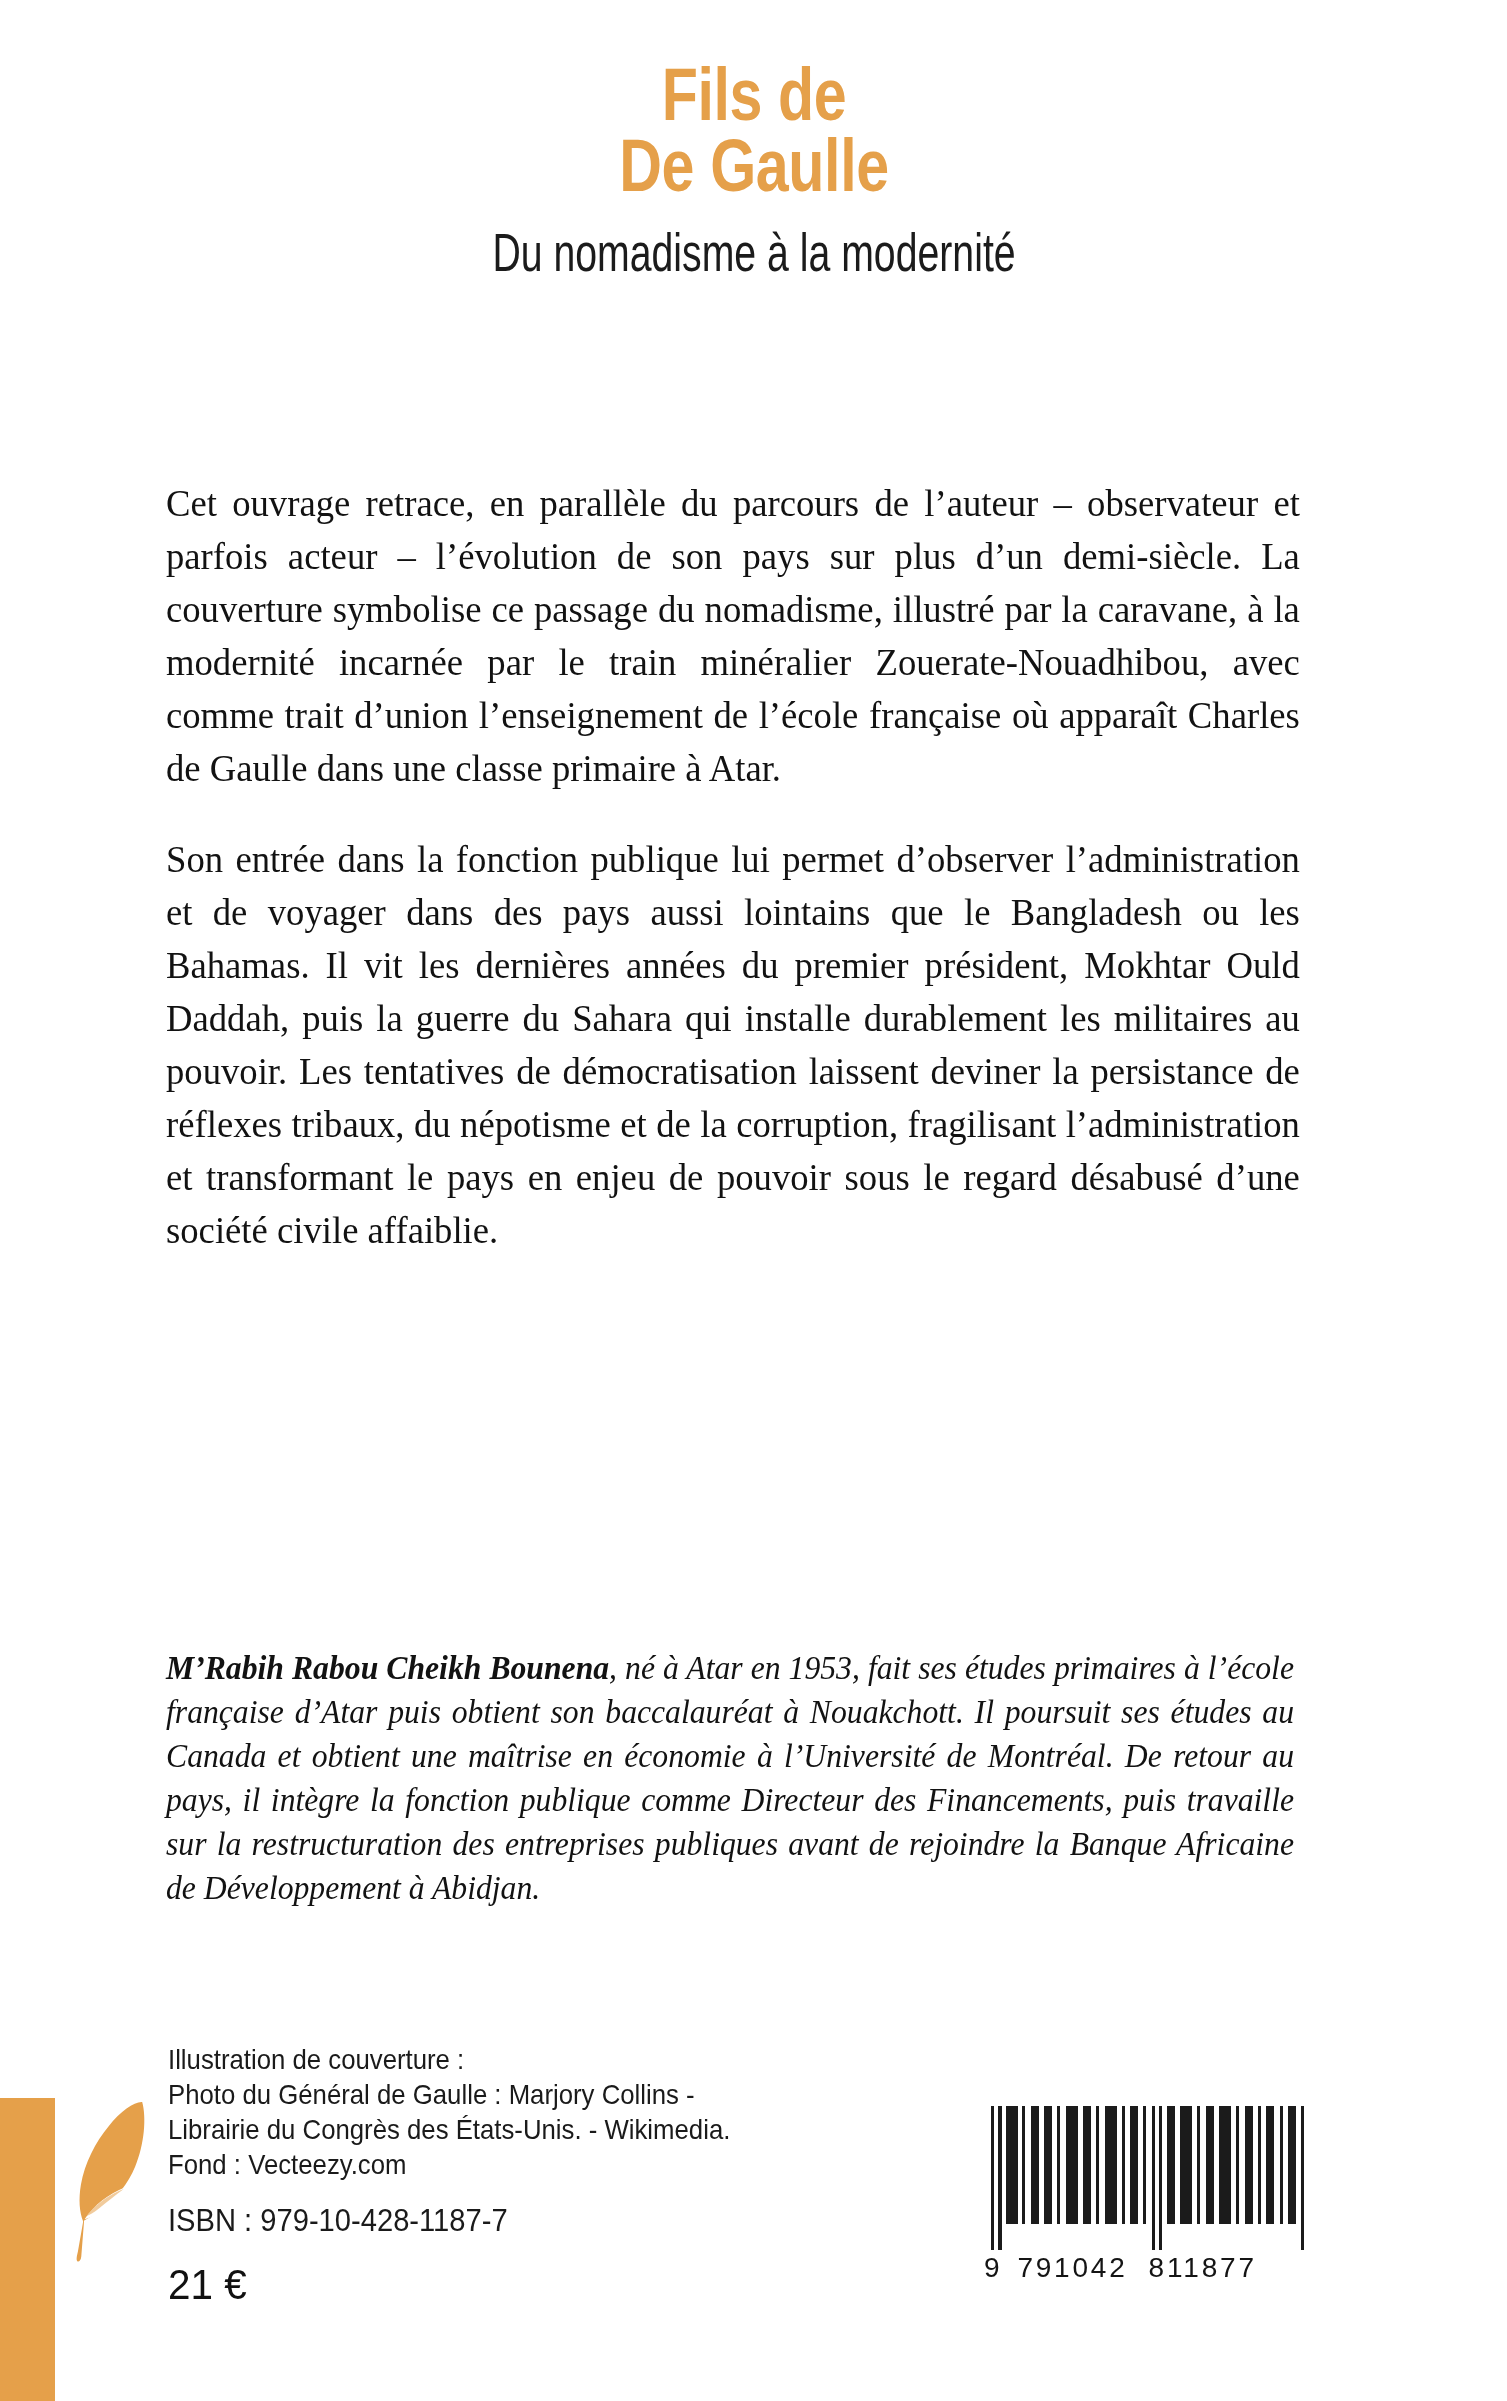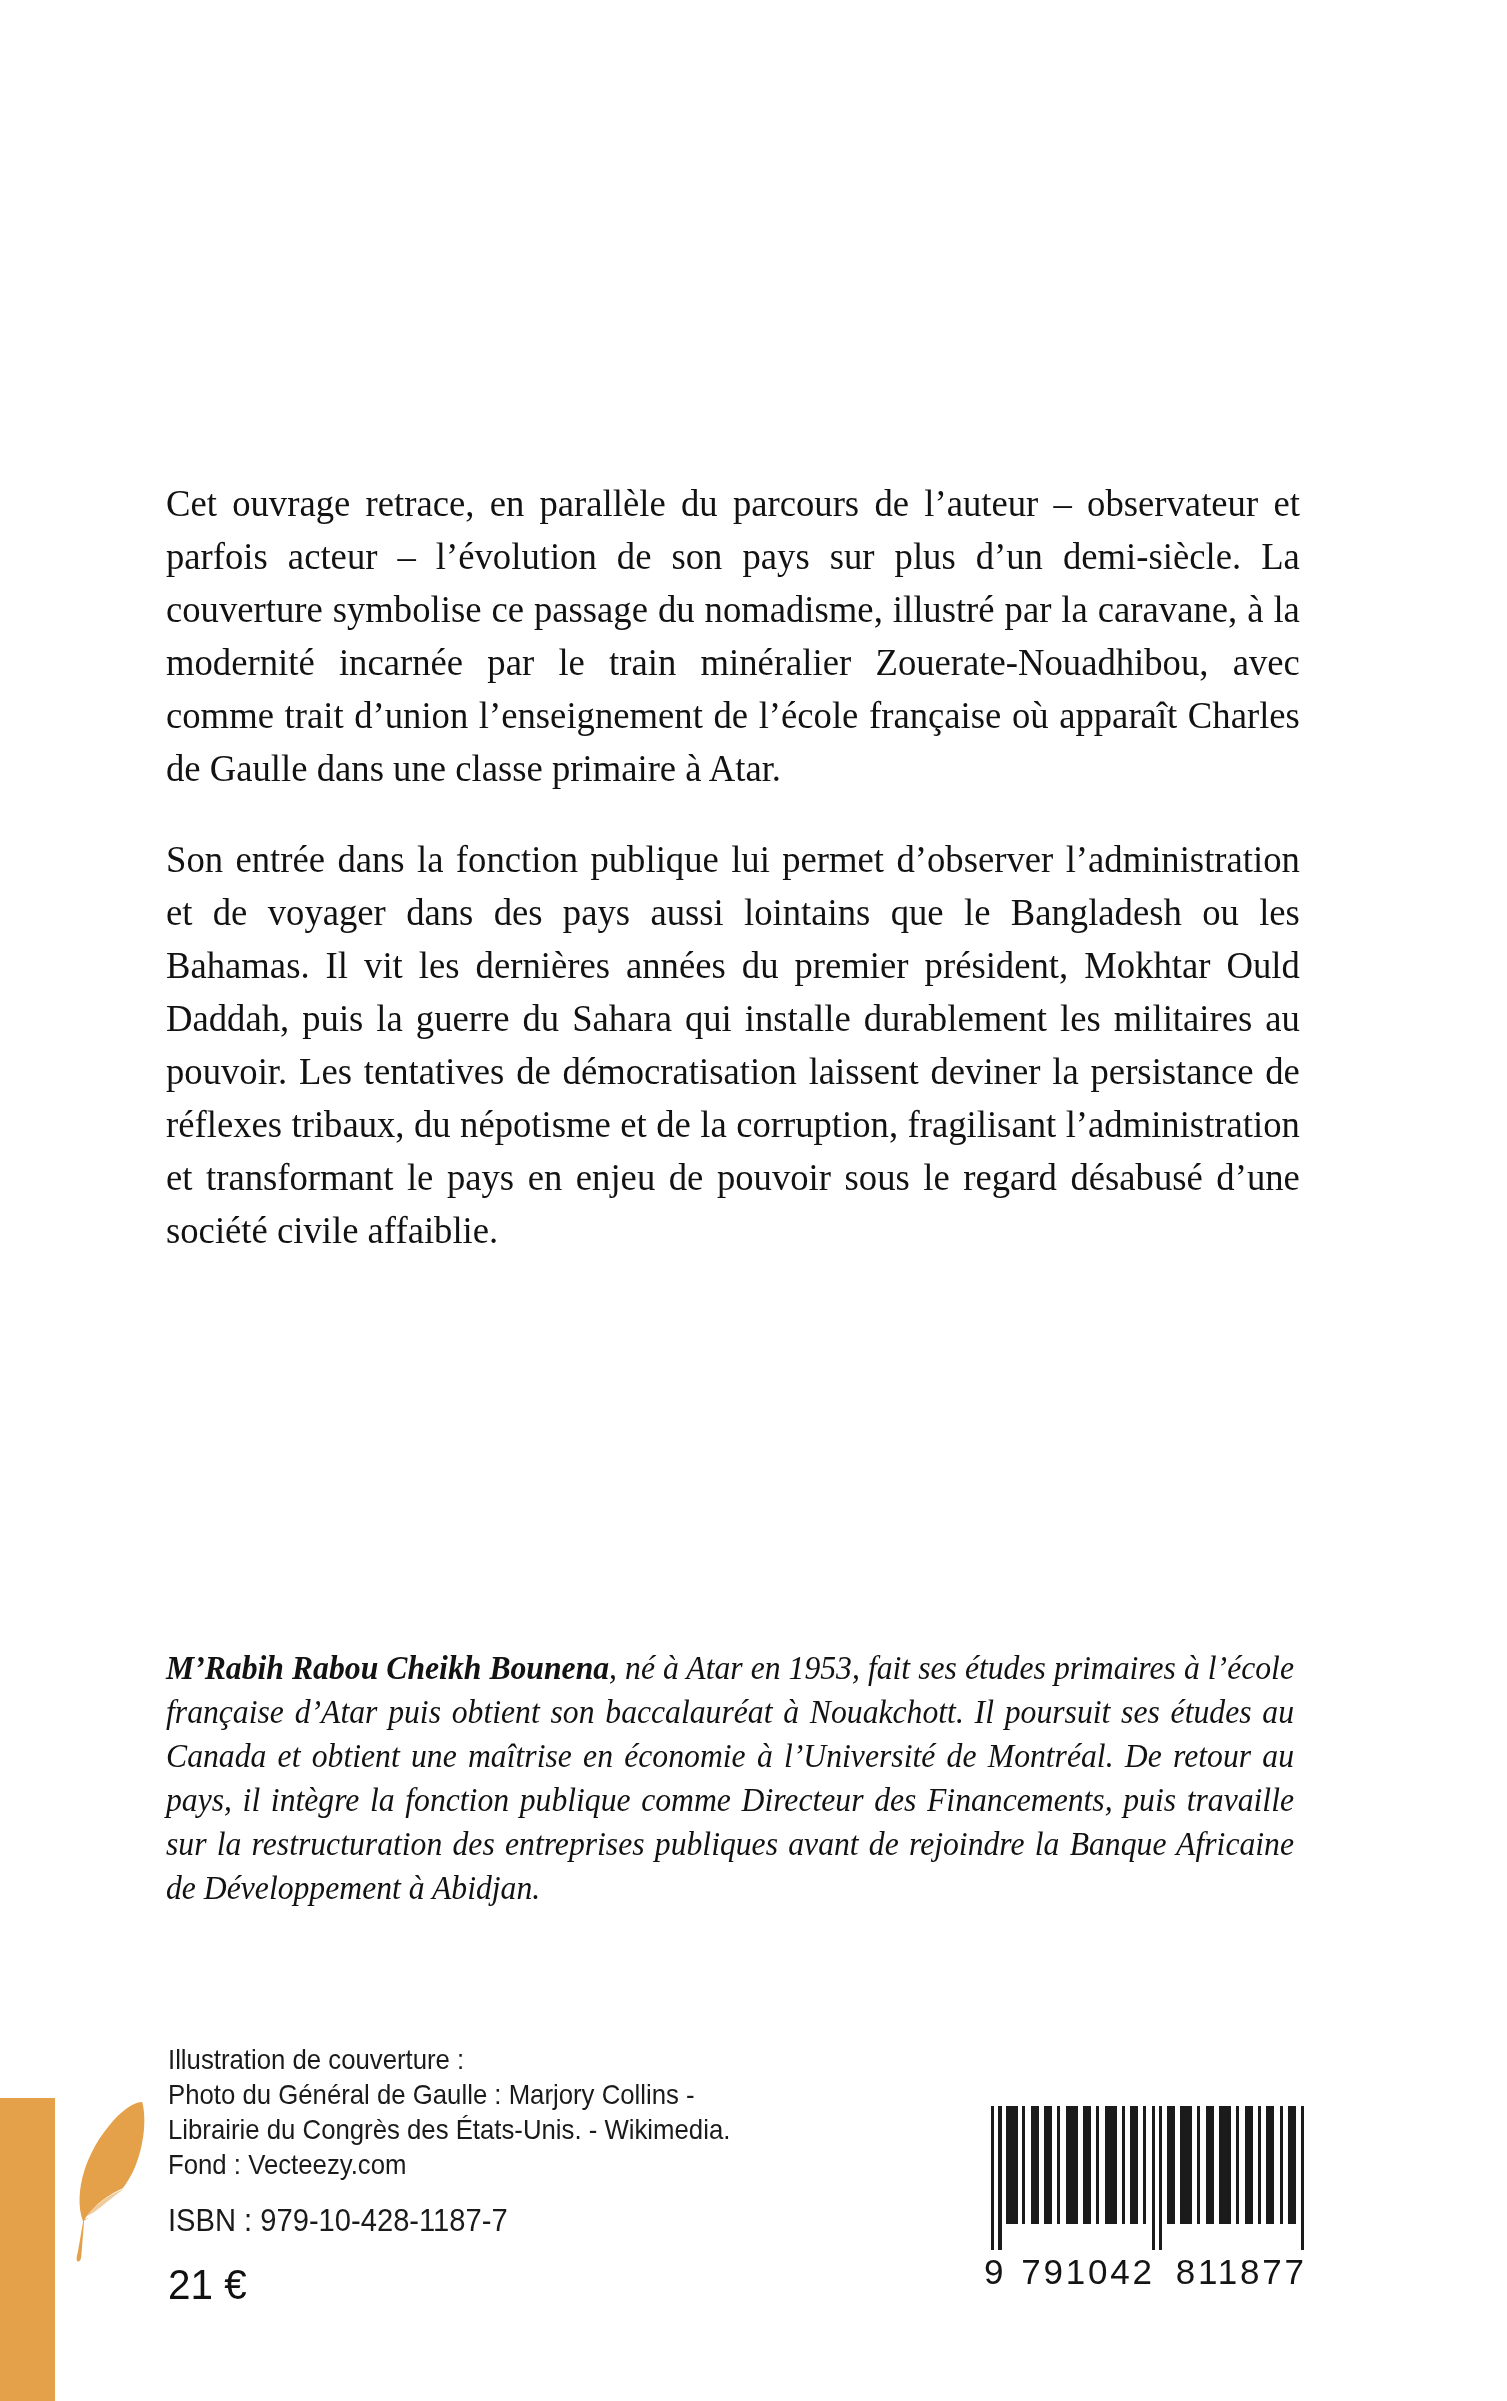--- a/index.html
+++ b/index.html
@@ -175,33 +175,38 @@
   .barcode-bars i {
     position: absolute;
     top: 0;
     background: #1b1b1b;
     height: 118px;
   }
   .barcode-bars i.guard { height: 144px; }
   .barcode-digits {
     margin-top: 1.9px;
     font-family: "Liberation Sans", "DejaVu Sans", sans-serif;
-    font-size: 35px;
+    font-size: 28px;
     letter-spacing: 2.8px;
     color: #141414;
     white-space: nowrap;
   }
   .barcode-digits .lead { margin-right: 15px; }
   .barcode-digits .grpB { margin-right: 21px; }
 </style>
 </head>
 <body>
 
 <div class="page">
 
+  <div class="title-block">
+    <div class="title-line">Fils de</div>
+    <div class="title-line">De Gaulle</div>
+    <div class="subtitle">Du nomadisme à la modernité</div>
+  </div>
 
   <div class="body-copy">
     <p class="para">Cet ouvrage retrace, en parallèle du parcours de l’auteur – observateur et parfois acteur – l’évolution de son pays sur plus d’un demi-siècle. La couverture symbolise ce passage du nomadisme, illustré par la caravane, à la modernité incarnée par le train minéralier Zouerate-Nouadhibou, avec comme trait d’union l’enseignement de l’école française où apparaît Charles de Gaulle dans une classe primaire à Atar.</p>
     <p class="para">Son entrée dans la fonction publique lui permet d’observer l’administration et de voyager dans des pays aussi lointains que le Bangladesh ou les Bahamas. Il vit les dernières années du premier président, Mokhtar Ould Daddah, puis la guerre du Sahara qui installe durablement les militaires au pouvoir. Les tentatives de démocratisation laissent deviner la persistance de réflexes tribaux, du népotisme et de la corruption, fragilisant l’administration et transformant le pays en enjeu de pouvoir sous le regard désabusé d’une société civile affaiblie.</p>
   </div>
 
   <div class="bio-block">
     <p class="bio"><span class="author-name">M’Rabih Rabou Cheikh Bounena</span><span>, né à Atar en 1953, fait ses études primaires à l’école française d’Atar puis obtient son baccalauréat à Nouakchott. Il poursuit ses études au Canada et obtient une maîtrise en économie à l’Université de Montréal. De retour au pays, il intègre la fonction publique comme Directeur des Financements, puis travaille sur la restructuration des entreprises publiques avant de rejoindre la Banque Africaine de Développement à Abidjan.</span></p>
   </div>
 

